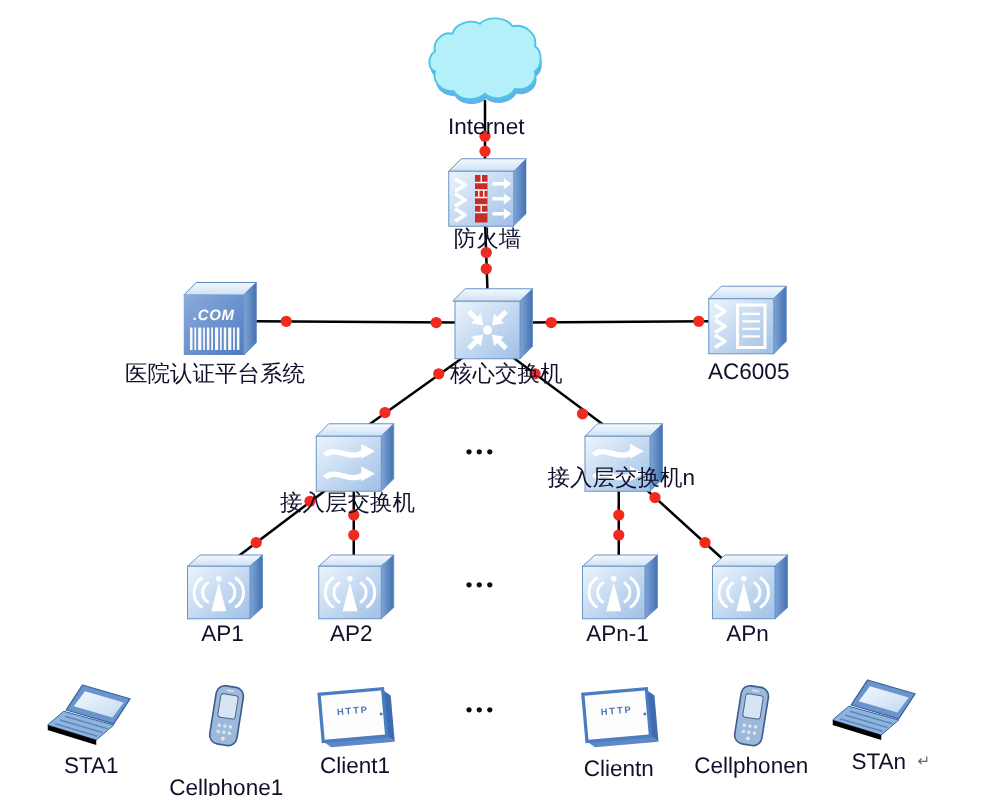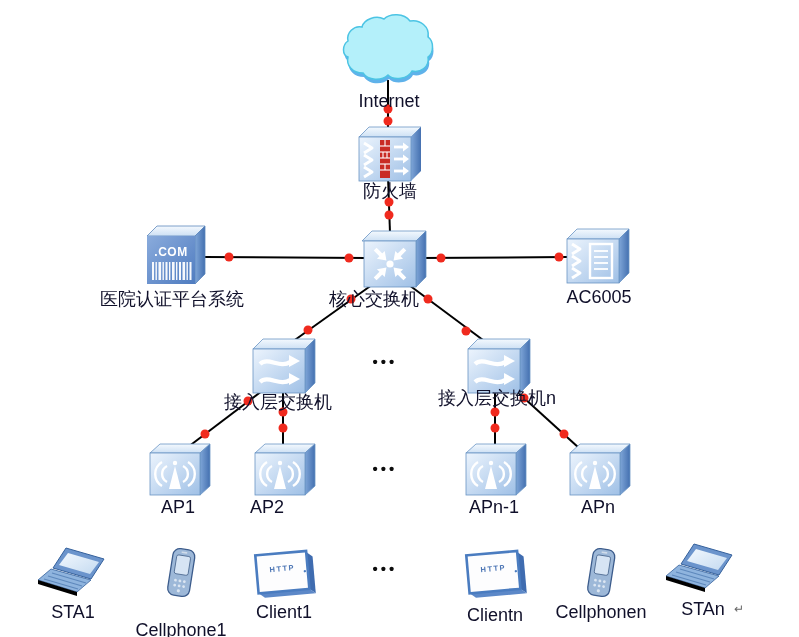--- a/index.html
+++ b/index.html
@@ -147,23 +147,23 @@
           <rect x="-21" y="-2" width="9" height="4"></rect>
           <polygon points="-13,-5.5 -5,0 -13,5.5"></polygon>
         </g>
       <g transform="rotate(315)">
           <rect x="-21" y="-2" width="9" height="4"></rect>
           <polygon points="-13,-5.5 -5,0 -13,5.5"></polygon>
         </g>
     </g>
   </svg>
 </div>
-<div class="lbl" style="left:374px;top:287px;">核心交换机</div>
-
-<div class="node" style="left:145px;top:222px;">
+<div class="lbl" style="left:405px;top:287px;">核心交换机</div>
+
+<div class="node" style="left:145px;top:222px;font-style:italic;">
   <svg width="64" height="64" viewBox="0 0 64 64">
     <path d="M2,14 L50,14 L60,4 L12,4 Z" fill="url(#gTop)" stroke="#5d88bc" stroke-width="0.8"></path>
     <path d="M50,14 L60,4 L60,52 L50,62 Z" fill="url(#gSide)" stroke="#5d88bc" stroke-width="0.8"></path>
     <rect x="2" y="14" width="48" height="48" fill="url(#gSrvFront)" stroke="#42700ac" stroke-width="0.8"></rect>
     <text x="26" y="34" text-anchor="middle" font-size="12" font-weight="bold" fill="#ffffff" font-family="Liberation Sans, sans-serif" letter-spacing="0.5">.COM</text>
     <g fill="#ffffff" opacity="0.95">
       <rect x="7" y="40" width="2" height="18"></rect>
         <rect x="10.5" y="40" width="1.4" height="18"></rect>
       <rect x="13.5" y="40" width="2.6" height="18"></rect>
         <rect x="17.5" y="40" width="1.4" height="18"></rect>
@@ -226,21 +226,21 @@
     <g stroke="#fff" stroke-width="4.2" fill="none">
       <path d="M9,27 C17,19 29,32 39,25"></path>
       <path d="M9,45 C17,37 29,50 39,43"></path>
     </g>
     <g fill="#fff">
       <polygon points="38,18 49,24 38,30"></polygon>
       <polygon points="38,36 49,42 38,48"></polygon>
     </g>
   </svg>
 </div>
-<div class="lbl" style="left:497px;top:386px;">接入层交换机n</div>
+<div class="lbl" style="left:497px;top:370px;">接入层交换机n</div>
 
 <div class="node" style="left:148px;top:441px;">
   <svg width="64" height="56" viewBox="0 0 64 56">
     <path d="M2,12 L52,12 L62,3 L12,3 Z" fill="url(#gTop)" stroke="#6a94c4" stroke-width="0.8"></path>
     <path d="M52,12 L62,3 L62,45 L52,54 Z" fill="url(#gSide)" stroke="#6a94c4" stroke-width="0.8"></path>
     <rect x="2" y="12" width="50" height="42" fill="url(#gFront)" stroke="#6a94c4" stroke-width="0.8"></rect>
     <g stroke="#fff" stroke-width="2.4" fill="none">
       <path d="M19,25 A9 9 0 0 0 19,41"></path>
         <path d="M14,21 A14 14 0 0 0 14,45"></path>
       <path d="M35,25 A9 9 0 0 1 35,41"></path>
@@ -260,21 +260,21 @@
     <g stroke="#fff" stroke-width="2.4" fill="none">
       <path d="M19,25 A9 9 0 0 0 19,41"></path>
         <path d="M14,21 A14 14 0 0 0 14,45"></path>
       <path d="M35,25 A9 9 0 0 1 35,41"></path>
         <path d="M40,21 A14 14 0 0 1 40,45"></path>
     </g>
     <circle cx="27" cy="22" r="2.2" fill="#fff"></circle>
     <polygon points="27,25 21,48 33,48" fill="#fff"></polygon>
   </svg>
 </div>
-<div class="lbl" style="left:267px;top:497px;">AP2</div>
+<div class="lbl" style="left:281px;top:497px;">AP2</div>
 
 <div class="node" style="left:464px;top:441px;">
   <svg width="64" height="56" viewBox="0 0 64 56">
     <path d="M2,12 L52,12 L62,3 L12,3 Z" fill="url(#gTop)" stroke="#6a94c4" stroke-width="0.8"></path>
     <path d="M52,12 L62,3 L62,45 L52,54 Z" fill="url(#gSide)" stroke="#6a94c4" stroke-width="0.8"></path>
     <rect x="2" y="12" width="50" height="42" fill="url(#gFront)" stroke="#6a94c4" stroke-width="0.8"></rect>
     <g stroke="#fff" stroke-width="2.4" fill="none">
       <path d="M19,25 A9 9 0 0 0 19,41"></path>
         <path d="M14,21 A14 14 0 0 0 14,45"></path>
       <path d="M35,25 A9 9 0 0 1 35,41"></path>

